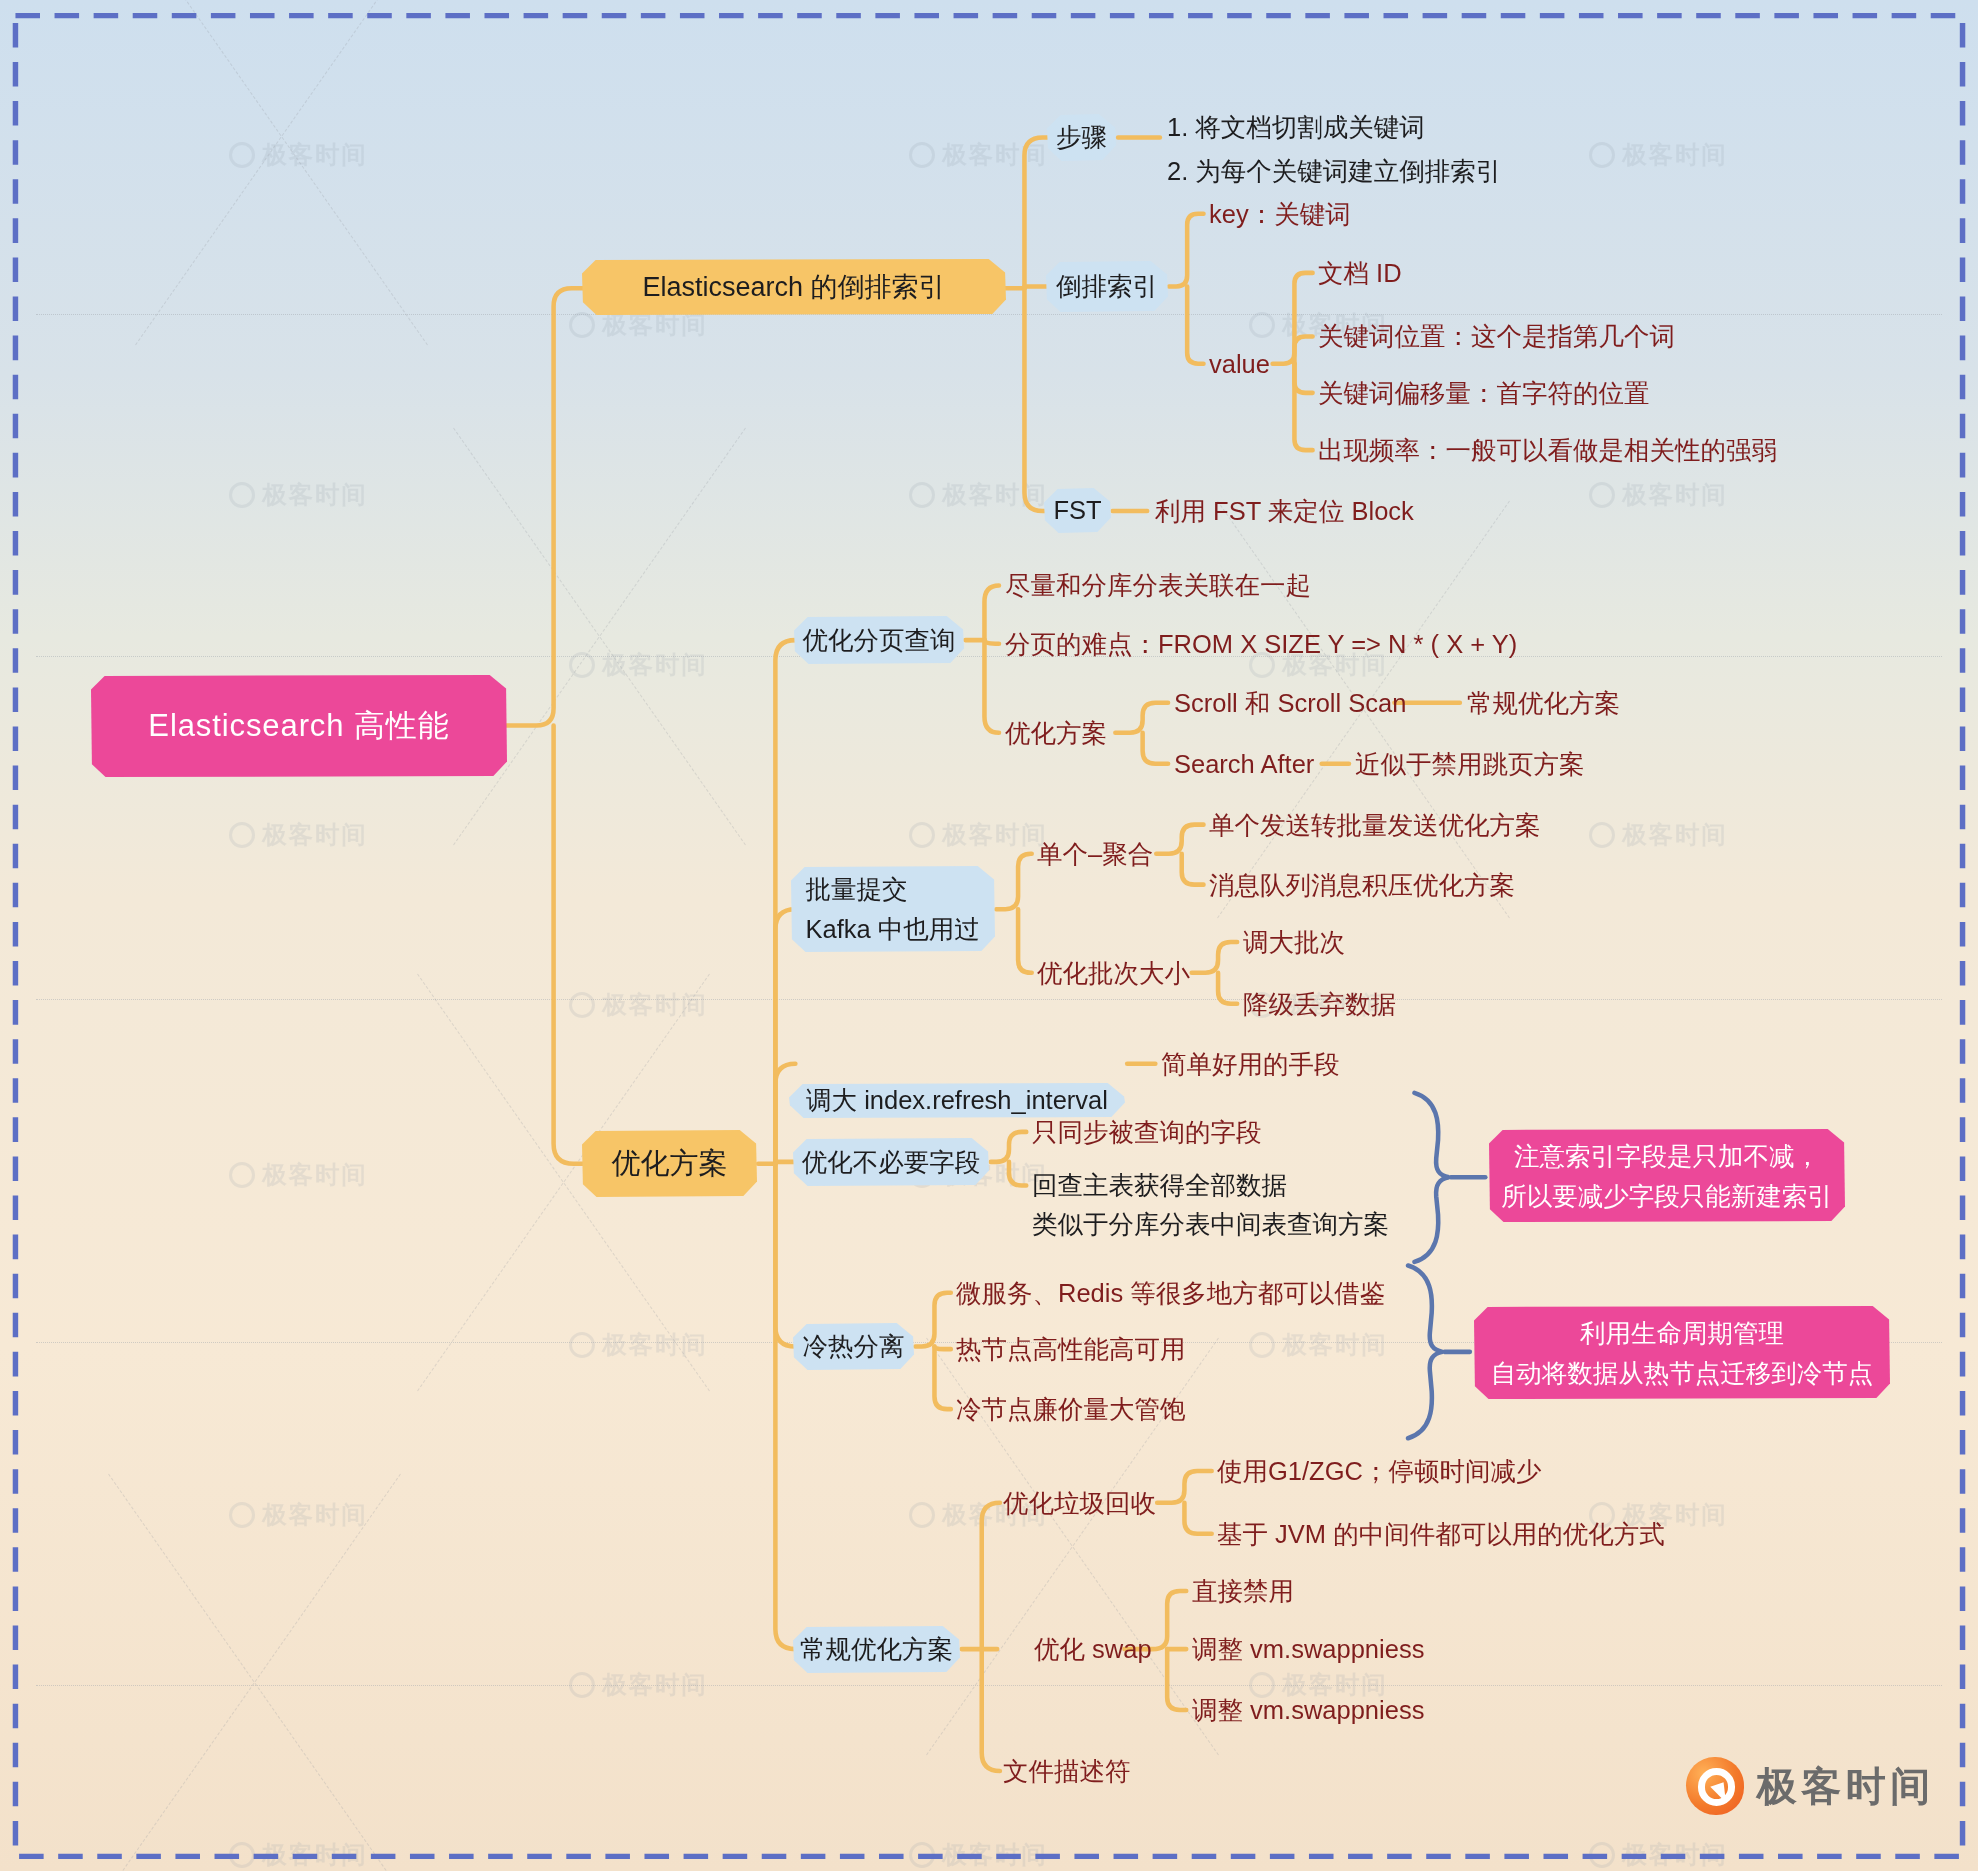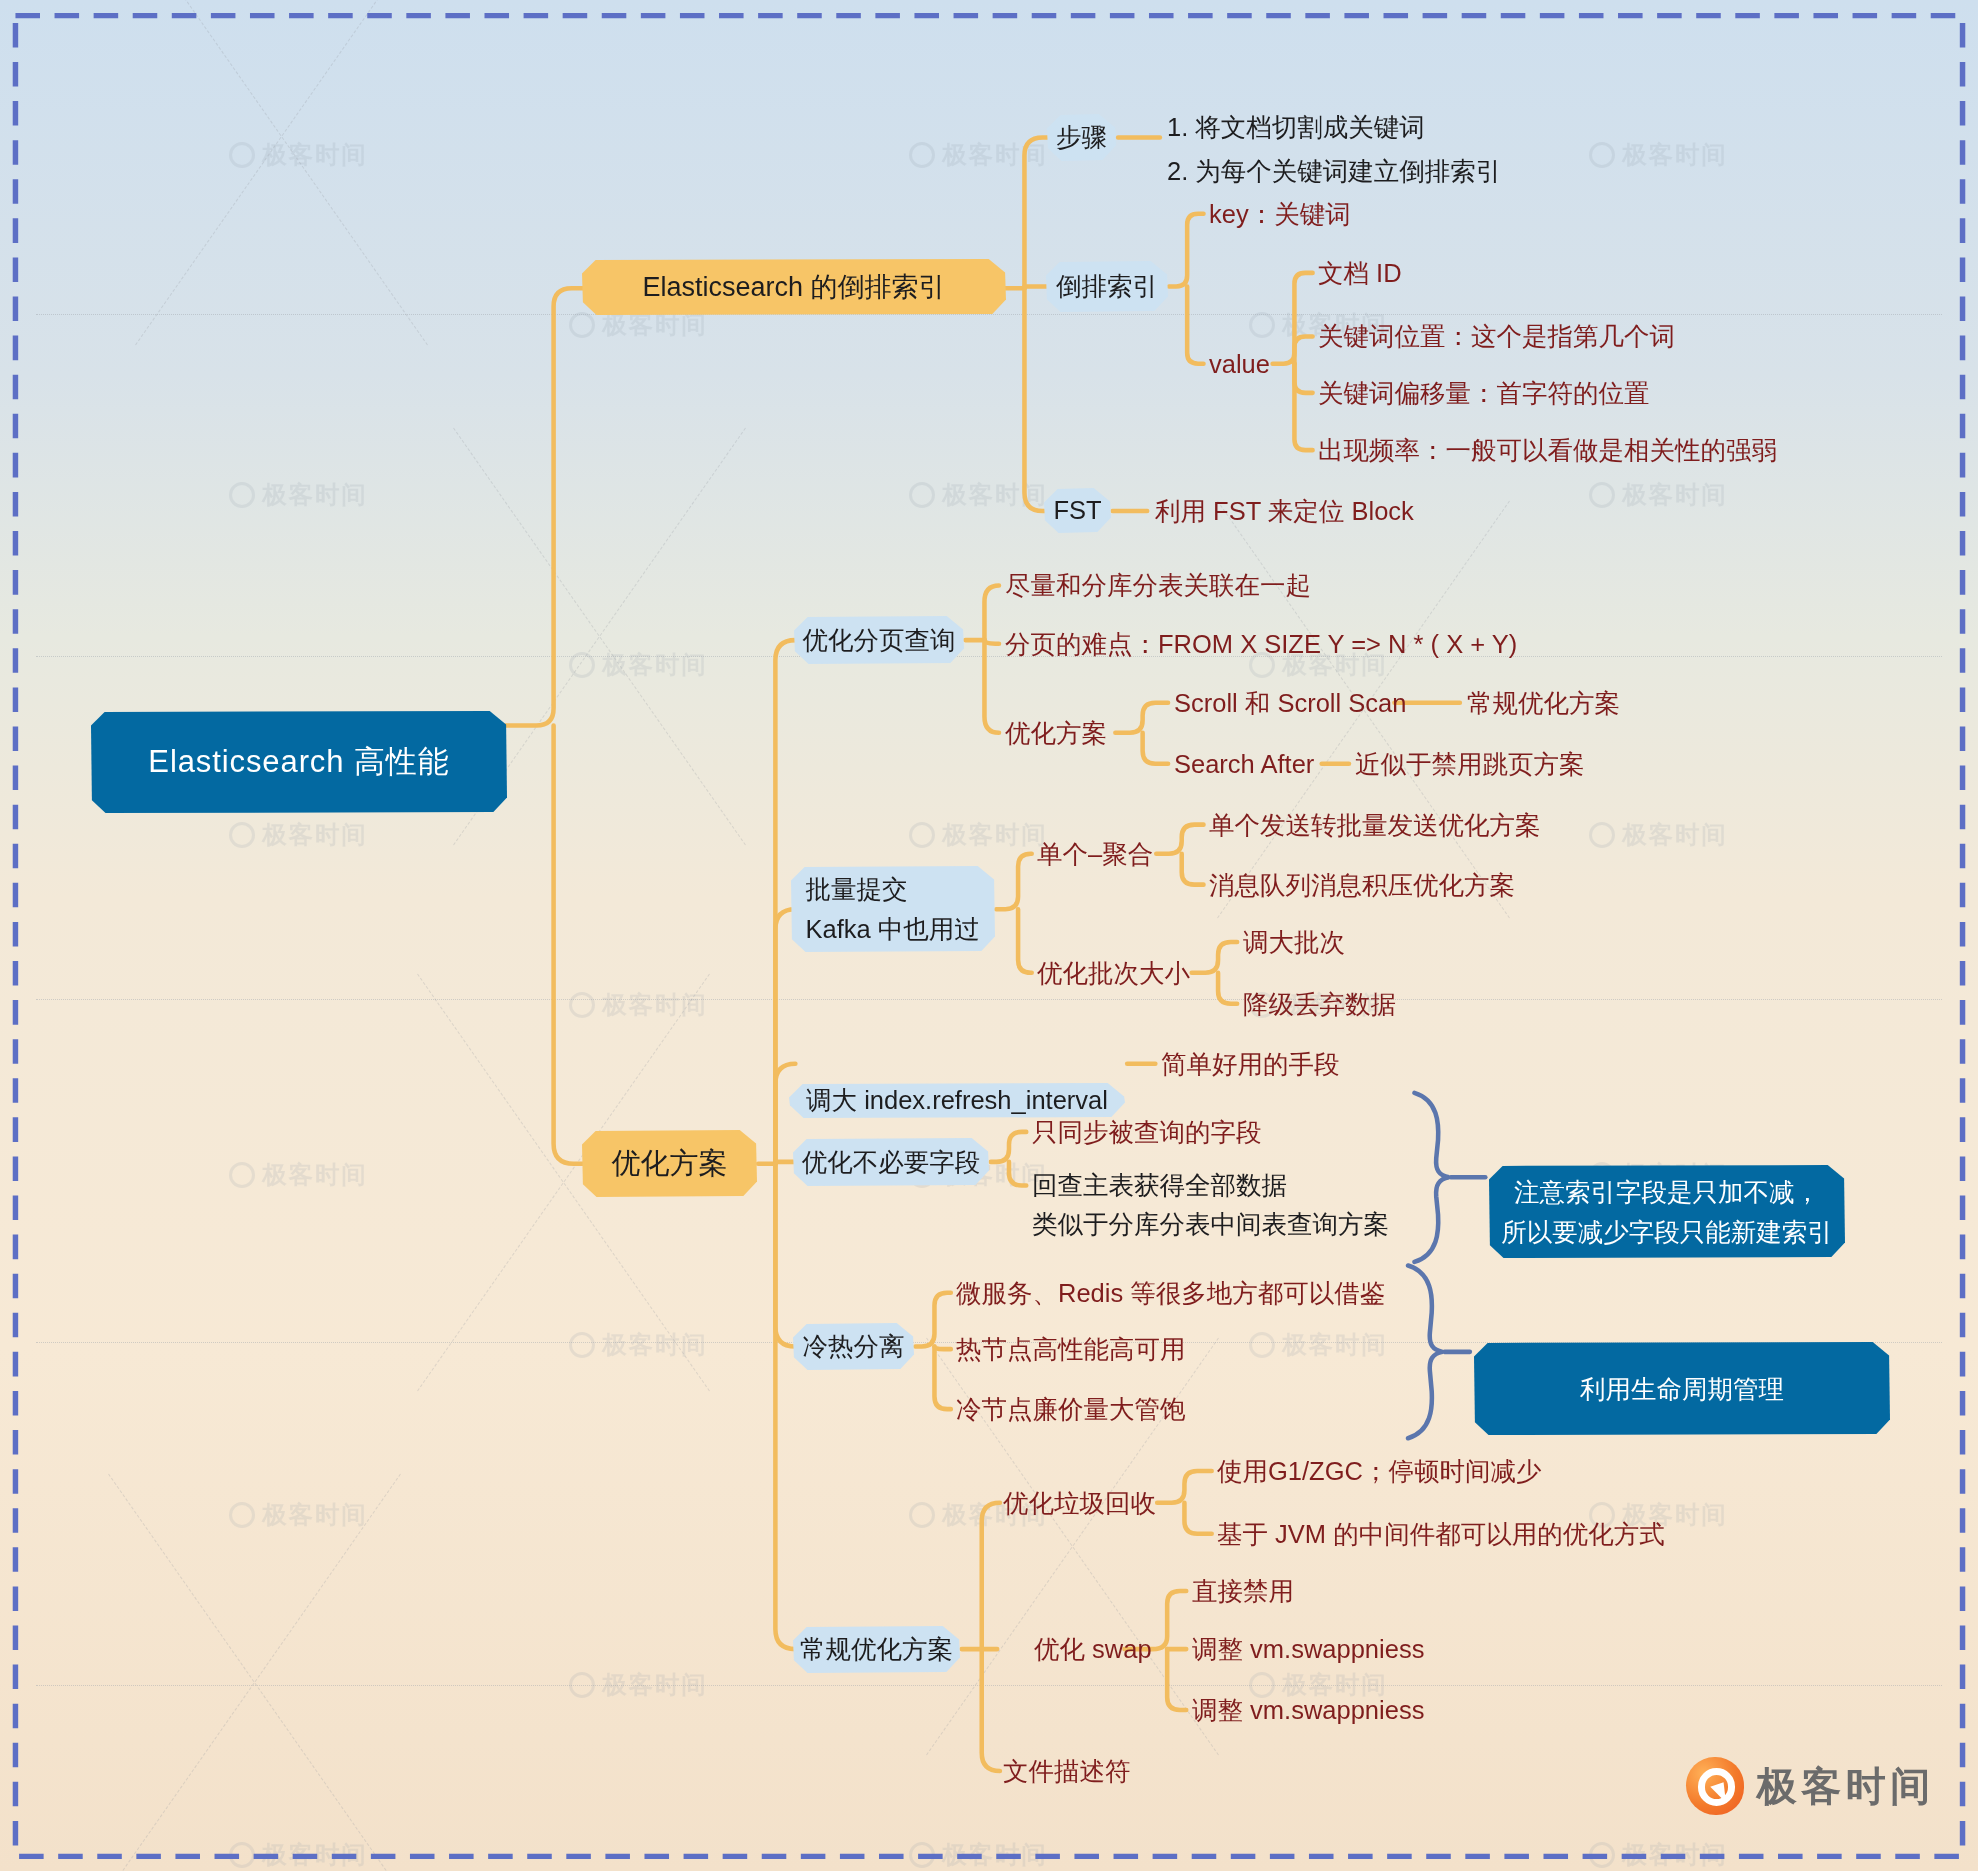--- a/index.html
+++ b/index.html
@@ -10,21 +10,21 @@
   }
   #decor{position:absolute;inset:0;z-index:0;}
   .dotline{position:absolute;left:36px;right:36px;border-top:1.8px dotted rgba(160,166,172,0.45);}
   .diag{position:absolute;width:509px;border-top:1.8px dashed rgba(145,152,160,0.26);}
   .wm{position:absolute;display:flex;align-items:center;gap:7.3px;color:#8d99a6;opacity:0.16;font-size:24.5px;font-weight:700;letter-spacing:1.8px;white-space:nowrap;}
   .wm::before{content:"";width:20px;height:20px;border:3.6px solid currentColor;border-radius:50%;display:inline-block;}
   #wires{position:absolute;left:0;top:0;z-index:1;}
   .node{position:absolute;z-index:2;display:flex;align-items:center;justify-content:center;
     color:#1d1d1f;white-space:nowrap;box-sizing:border-box;}
   .oct{clip-path:polygon(13.6px 0.9px,calc(100% - 17.3px) 0,calc(100% - 0.9px) 13.6px,100% calc(100% - 15.5px),calc(100% - 13.6px) calc(100% - 0.9px),14.5px 100%,0.9px calc(100% - 12.7px),0 14.5px);}
-  .dark{background:#0369a1;color:#ffffff;margin-top:36px;}
+  .dark{background:#ec4899;color:#ffffff;}
   .orange{background:#f7c567;text-align:right;}
   .light{background:#cde2f2;}
   .root{font-size:31px;letter-spacing:0.9px;}
   .b1{font-size:27px;}
   .b2{font-size:29px;}
   .light{font-size:25.5px;}
   .txt{position:absolute;z-index:2;font-size:25.5px;color:#7f1d1d;white-space:nowrap;transform:translateY(-50%);}
   .txt2{position:absolute;z-index:2;font-size:25.5px;color:#1d1d1f;white-space:nowrap;}
   .callout{font-size:25.5px;line-height:40px;text-align:center;flex-direction:column;}
   .bulk{flex-direction:column;align-items:flex-start;justify-content:center;line-height:40px;padding-left:14.5px;font-size:25.5px;}
@@ -221,20 +221,21 @@
 </div>
 
 <div class="node light oct" style="left:793px;top:1323px;width:121px;height:47px;">
     <span>冷热分离</span>
   </div>
 <div class="txt" style="left:956px;top:1293px;">微服务、Redis 等很多地方都可以借鉴</div>
 <div class="txt" style="left:956px;top:1349px;">热节点高性能高可用</div>
 <div class="txt" style="left:956px;top:1409px;">冷节点廉价量大管饱</div>
 <div class="node dark oct callout" style="left:1474px;top:1306px;width:416px;height:93px;">
   <div>利用生命周期管理</div>
+  <div>自动将数据从热节点迁移到冷节点</div>
 </div>
 
 <div class="node light oct" style="left:793px;top:1626px;width:167px;height:47px;">
     <span>常规优化方案</span>
   </div>
 <div class="txt" style="left:1003px;top:1503px;">优化垃圾回收</div>
 <div class="txt" style="left:1217px;top:1471px;">使用G1/ZGC；停顿时间减少</div>
 <div class="txt" style="left:1217px;top:1534px;">基于 JVM 的中间件都可以用的优化方式</div>
 <div class="txt" style="left:1034px;top:1649px;">优化 swap</div>
 <div class="txt" style="left:1192px;top:1591px;">直接禁用</div>

